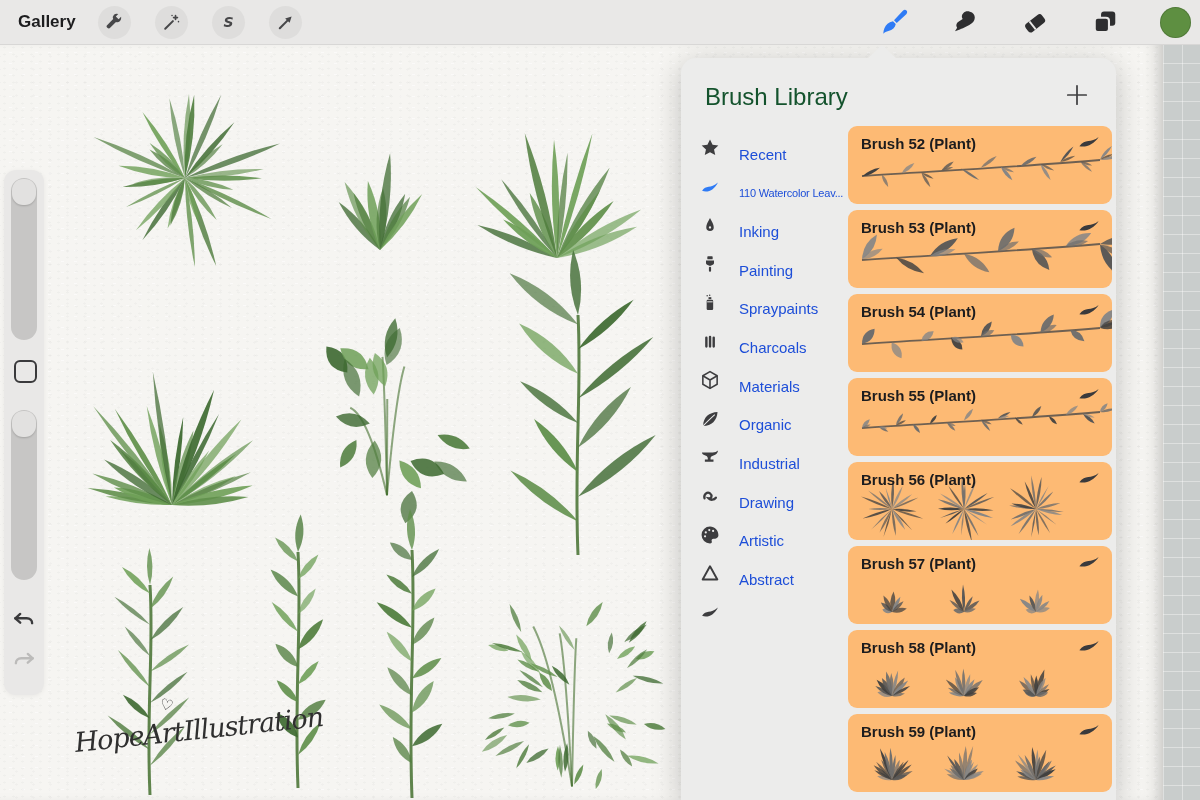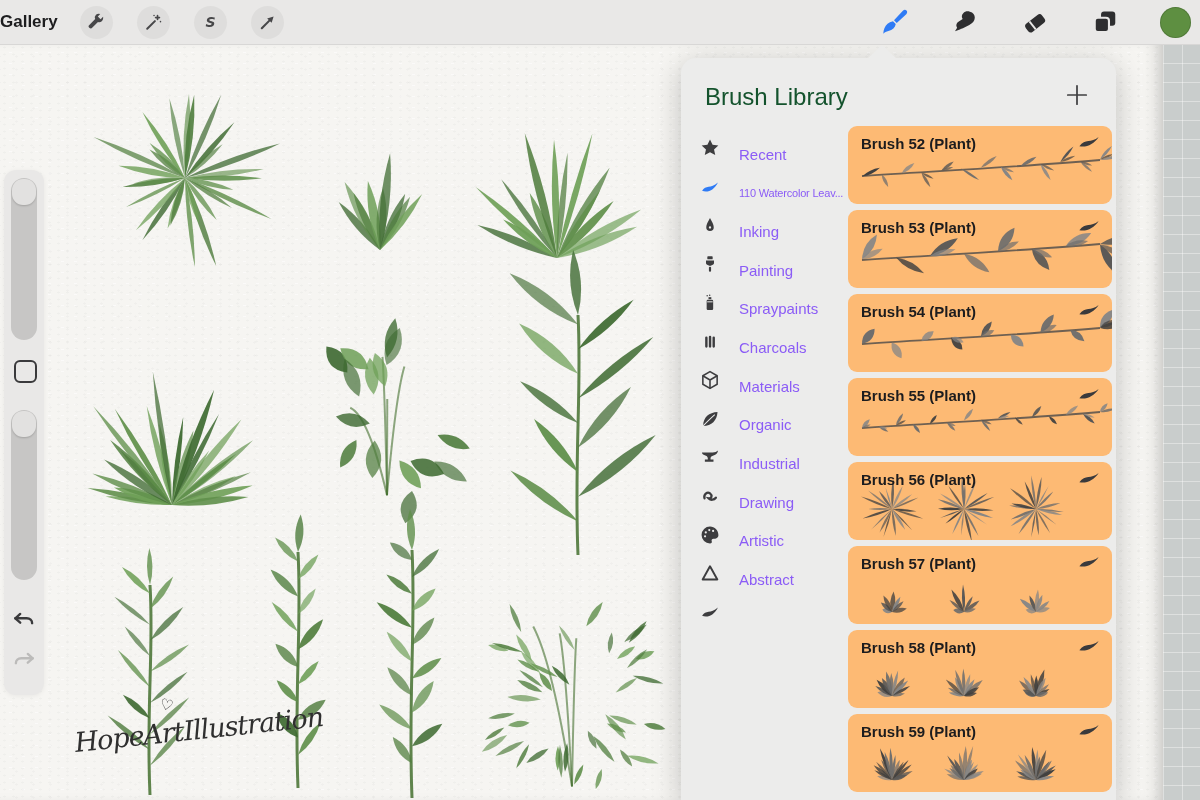--- a/index.html
+++ b/index.html
@@ -42,21 +42,21 @@
   #sig-heart{
     position:absolute;left:160px;top:696px;z-index:3;color:#2f2f2f;
     font-size:15px;transform:rotate(12deg);font-family:"DejaVu Sans",sans-serif;
   }
   
   #topbar{
     position:absolute;left:0;top:0;width:1200px;height:44px;
     background:#e9e8e7;border-bottom:1px solid rgba(0,0,0,0.07);
     z-index:10;display:flex;align-items:center;
   }
-  #gallery-btn{font-size:17px;font-weight:600;color:#1d1d1f;margin-right:22px;}
+  #gallery-btn{font-size:17px;font-weight:600;color:#1d1d1f;margin-left:18px;margin-right:22px;}
   .tool-circle{
     width:33px;height:33px;border-radius:50%;background:#dedddc;
     display:flex;align-items:center;justify-content:center;margin-right:24px;
   }
   #right-tools{position:absolute;right:0;top:0;height:44px;display:flex;align-items:center;}
   .rtool{width:30px;height:30px;display:flex;align-items:center;justify-content:center;margin-right:40px;}
   #color-swatch{
     width:31px;height:31px;border-radius:50%;margin-right:9px;
     box-shadow:inset 0 0 0 1px rgba(0,0,0,0.15);
   }
@@ -94,21 +94,21 @@
   }
   #panel-title{
     position:absolute;left:24px;top:25px;font-size:24px;font-weight:400;color:#14532d;
   }
   #add-brush-btn{
     position:absolute;right:26px;top:24px;width:26px;height:26px;color:#3f3f41;
   }
   #category-list{position:absolute;left:0;top:71px;width:167px;height:671px;overflow:hidden;}
   .cat-row{height:38.65px;display:flex;align-items:center;}
   .cat-icon{width:24px;height:24px;margin-left:17px;flex:none;display:flex;align-items:center;justify-content:center;}
-  .cat-label{margin-left:17px;font-size:15px;color:#8b5cf6;white-space:nowrap;margin-top:12px;}
+  .cat-label{margin-left:17px;font-size:15px;color:#1d4ed8;white-space:nowrap;margin-top:12px;}
   .cat-row.small .cat-label{font-size:11px;letter-spacing:-0.2px;}
   #brush-list{position:absolute;left:167px;top:68px;width:264px;height:674px;overflow:hidden;}
   .brush-tile{
     position:relative;width:264px;height:78px;margin-bottom:6px;
     background:#fdba74;border-radius:9px;overflow:hidden;
   }
   .brush-name{
     position:absolute;left:13px;top:9px;font-size:15px;font-weight:700;color:#1c1c1e;z-index:2;
   }
   .brush-swoosh{position:absolute;right:12px;top:9px;width:22px;height:14px;z-index:2;color:#3a3a3c;}

